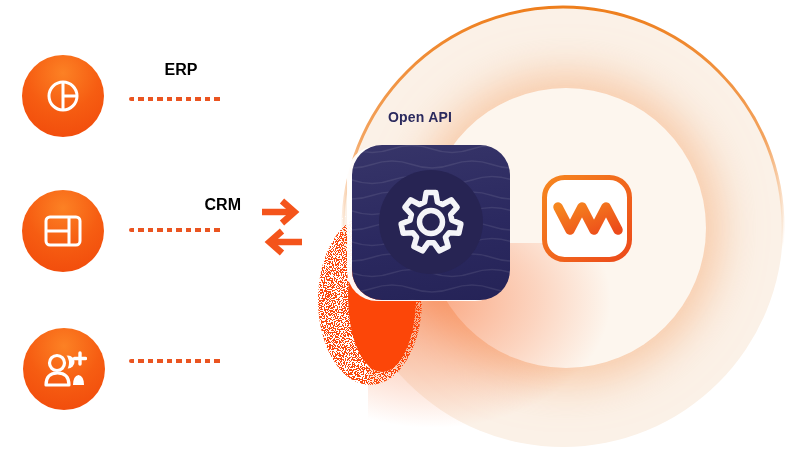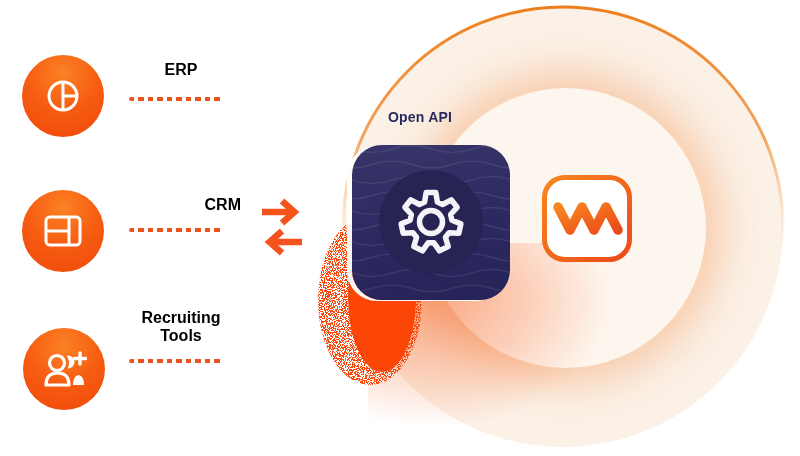--- a/index.html
+++ b/index.html
@@ -174,16 +174,15 @@
           <circle cx="16" cy="14" r="12" fill="#000"></circle>
         </mask>
       </defs>
       <circle cx="27" cy="13" r="6.5" fill="#fff" mask="url(#headMask)"></circle>
       <circle cx="16" cy="14" r="7.5" fill="none" stroke="#fff" stroke-width="3.2"></circle>
       <path d="M5 36 q0 -12 11.5 -12 q11.5 0 11.5 12 z" fill="none" stroke="#fff" stroke-width="3.2" stroke-linejoin="round"></path>
       <path d="M32 36 q0 -9 5.5 -10 q5.5 1 5.5 10 z" fill="#fff"></path>
       <path d="M39 4 v11 M33.5 9.5 h11" fill="none" stroke="#fff" stroke-width="3.4" stroke-linecap="round"></path>
     </svg>
   </div>
-  <div class="abs src-label lbl-2">Recruiting Tools</div>
   <div class="abs dotted dot-2"></div>
 
 </div>
 
 </body></html>

